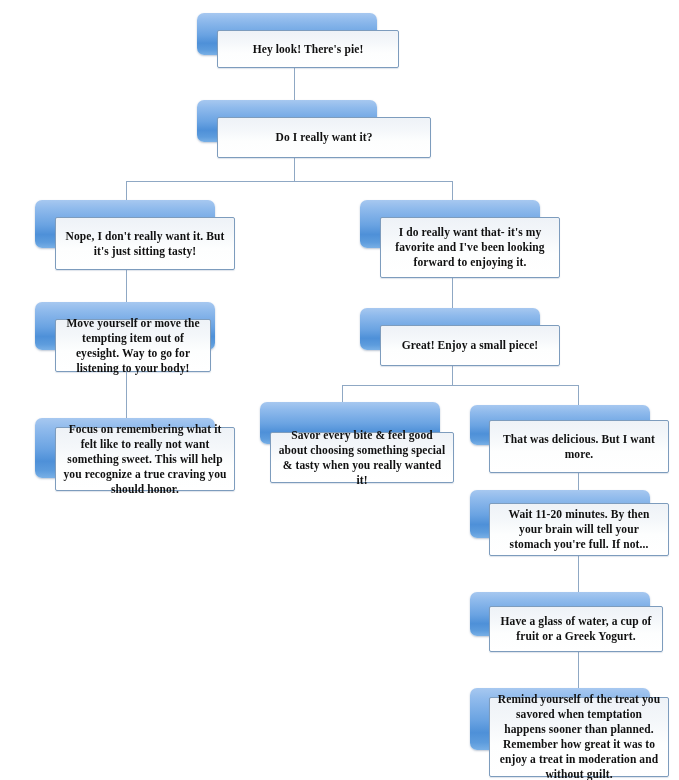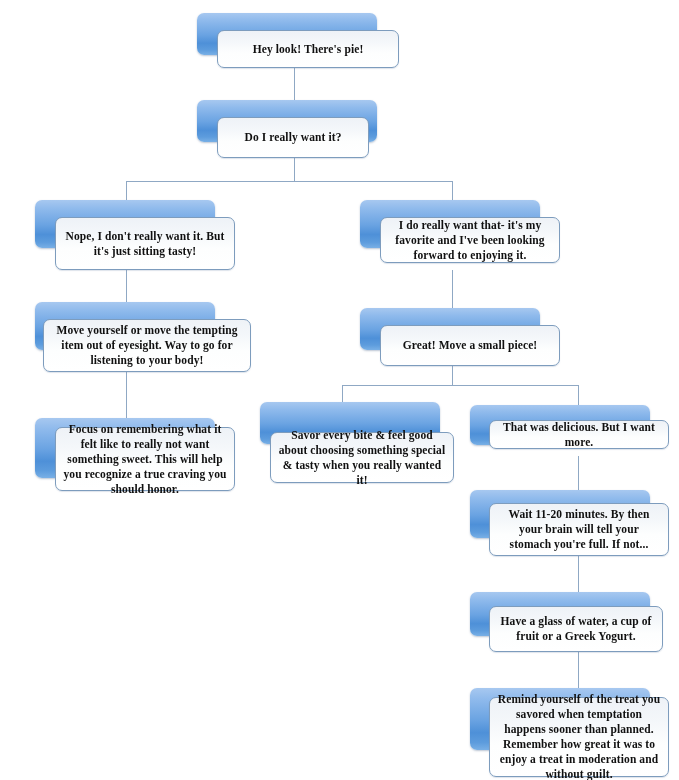--- a/index.html
+++ b/index.html
@@ -42,21 +42,21 @@
         #8fbaec 18%,
         #6aa3e2 52%,
         #4e90d8 72%,
         #5d9cdd 88%,
         #79b0e6 100%);
     box-shadow: 0 1px 2px rgba(60,90,130,0.35);
   }
   .node .text-card {
     position: absolute;
     border: 1px solid #7d9cbd;
-    border-radius: 7px;
+    border-radius: 2px;
     background: linear-gradient(to bottom,
         #eef2f7 0%,
         #f4f7fa 30%,
         #fdfefe 60%,
         #ffffff 100%);
     box-sizing: border-box;
     display: flex;
     align-items: center;
     justify-content: center;
     box-shadow: 0 1px 1px rgba(120,145,175,0.25);
@@ -95,63 +95,63 @@
     <div class="conn conn-v" style="left: 578px; top: 556px; height: 39px;"></div>
     <div class="conn conn-v" style="left: 578px; top: 652px; height: 39px;"></div>
     <div class="node" style="left: 0px; top: 0px;">
       <div class="shadow-card" style="left: 197px; top: 13px; width: 180px; height: 42px;"></div>
       <div class="text-card" style="left: 217px; top: 30px; width: 182px; height: 38px;">
         <span>Hey look! There's pie!</span>
       </div>
     </div>
     <div class="node" style="left: 0px; top: 0px;">
       <div class="shadow-card" style="left: 197px; top: 100px; width: 180px; height: 42px;"></div>
-      <div class="text-card" style="left: 217px; top: 117px; width: 152px; height: 41px;">
+      <div class="text-card" style="left: 217px; top: 117px; width: 214px; height: 41px;">
         <span>Do I really want it?</span>
       </div>
     </div>
     <div class="node" style="left: 0px; top: 0px;">
       <div class="shadow-card" style="left: 35px; top: 200px; width: 180px; height: 48px;"></div>
       <div class="text-card" style="left: 55px; top: 217px; width: 180px; height: 53px;">
         <span>Nope, I don't really want it. But it's just sitting tasty!</span>
       </div>
     </div>
     <div class="node" style="left: 0px; top: 0px;">
       <div class="shadow-card" style="left: 360px; top: 200px; width: 180px; height: 48px;"></div>
-      <div class="text-card" style="left: 380px; top: 217px; width: 180px; height: 46px;">
+      <div class="text-card" style="left: 380px; top: 217px; width: 180px; height: 61px;">
         <span>I do really want that- it's my favorite and I've been looking forward to enjoying it.</span>
       </div>
     </div>
     <div class="node" style="left: 0px; top: 0px;">
       <div class="shadow-card" style="left: 35px; top: 302px; width: 180px; height: 48px;"></div>
-      <div class="text-card" style="left: 43px; top: 319px; width: 208px; height: 53px;">
+      <div class="text-card" style="left: 55px; top: 319px; width: 156px; height: 53px;">
         <span>Move yourself or move the tempting item out of eyesight. Way to go for listening to your body!</span>
       </div>
     </div>
     <div class="node" style="left: 0px; top: 0px;">
       <div class="shadow-card" style="left: 360px; top: 308px; width: 180px; height: 42px;"></div>
       <div class="text-card" style="left: 380px; top: 325px; width: 180px; height: 41px;">
-        <span>Great! Move a small piece!</span>
+        <span>Great! Enjoy a small piece!</span>
       </div>
     </div>
     <div class="node" style="left: 0px; top: 0px;">
       <div class="shadow-card" style="left: 35px; top: 418px; width: 180px; height: 60px;"></div>
       <div class="text-card" style="left: 55px; top: 427px; width: 180px; height: 64px;">
         <span>Focus on remembering what it felt like to really not want something sweet. This will help you recognize a true craving you should honor.</span>
       </div>
     </div>
     <div class="node" style="left: 0px; top: 0px;">
       <div class="shadow-card" style="left: 260px; top: 402px; width: 180px; height: 42px;"></div>
       <div class="text-card" style="left: 270px; top: 417px; width: 184px; height: 51px; margin-top: 15px;">
         <span>Savor every bite &amp; feel good about choosing something special &amp; tasty when you really wanted it!</span>
       </div>
     </div>
     <div class="node" style="left: 0px; top: 0px;">
       <div class="shadow-card" style="left: 470px; top: 405px; width: 180px; height: 40px;"></div>
-      <div class="text-card" style="left: 489px; top: 420px; width: 180px; height: 29px;">
+      <div class="text-card" style="left: 489px; top: 420px; width: 180px; height: 53px;">
         <span>That was delicious. But I want more.</span>
       </div>
     </div>
     <div class="node" style="left: 0px; top: 0px;">
       <div class="shadow-card" style="left: 470px; top: 490px; width: 180px; height: 48px;"></div>
       <div class="text-card" style="left: 489px; top: 503px; width: 180px; height: 53px;">
         <span>Wait 11-20 minutes. By then your brain will tell your stomach you're full. If not...</span>
       </div>
     </div>
     <div class="node" style="left: 0px; top: 0px;">

